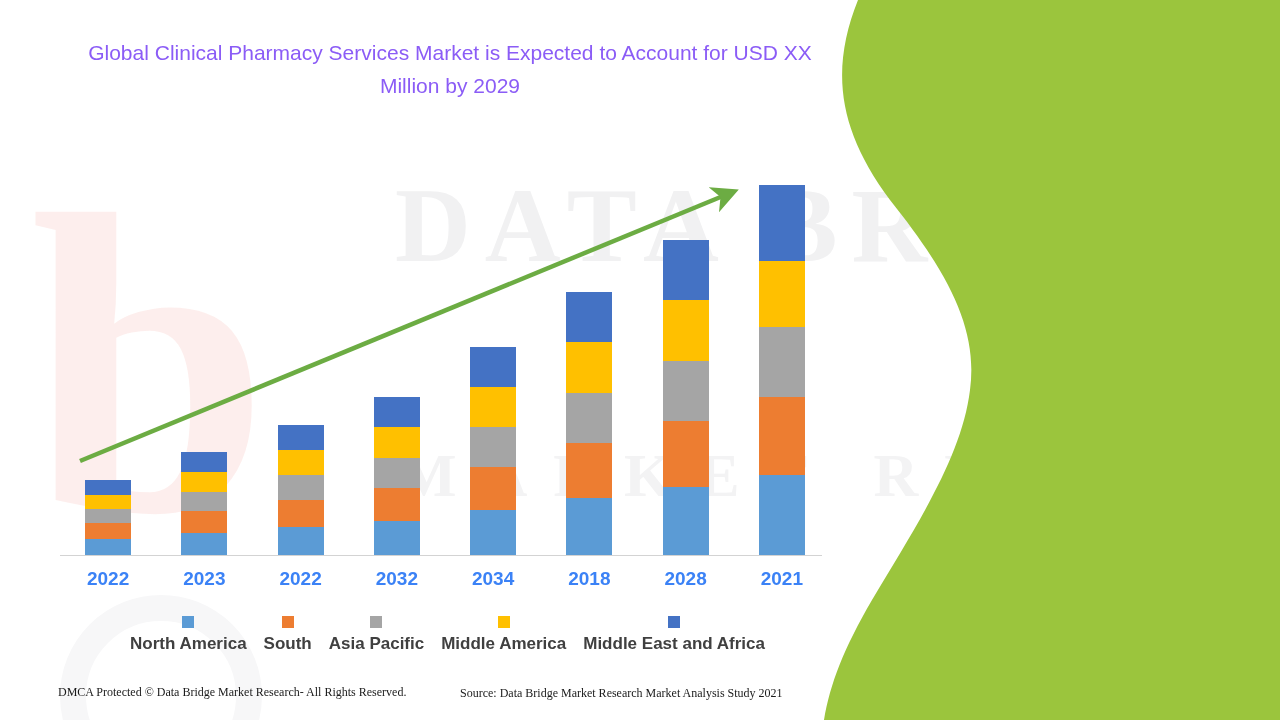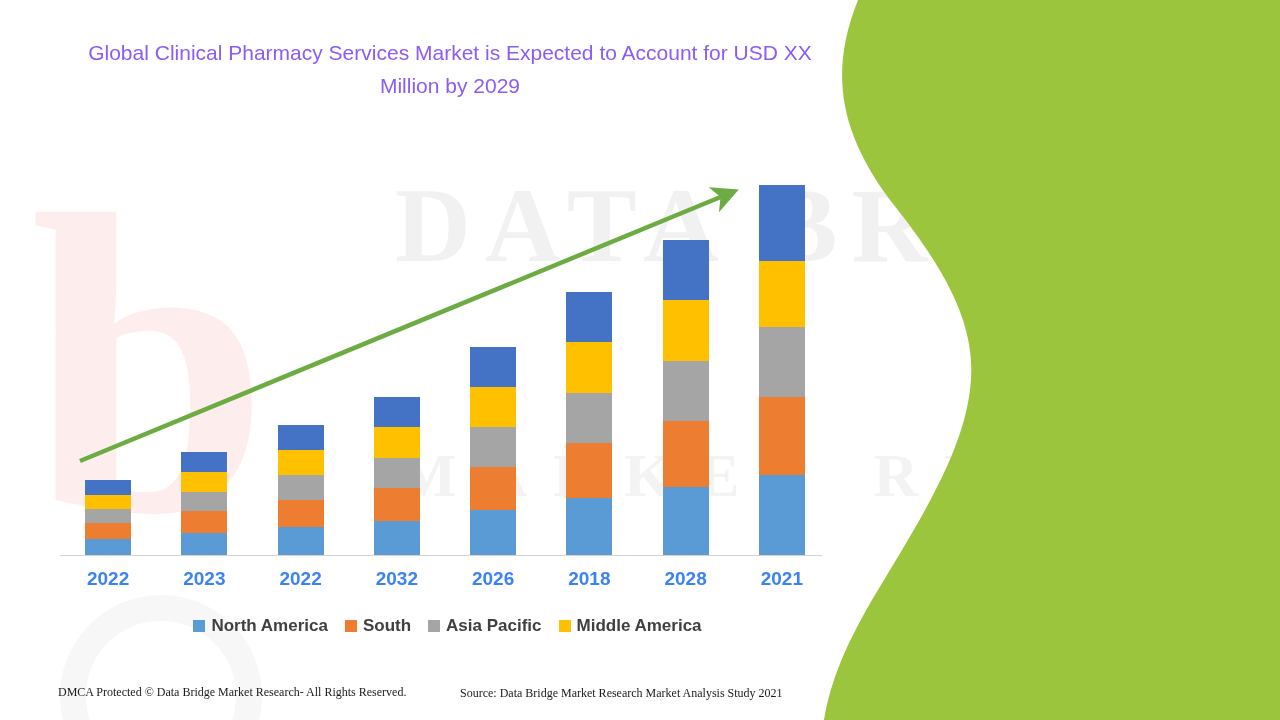--- a/index.html
+++ b/index.html
@@ -53,21 +53,21 @@
     display:flex;justify-content:space-around;
   }
   .xlabel{
     width:46px;text-align:center;color:#3b82f6;font-size:19px;font-weight:bold;
   }
 
   .legend{
     position:absolute;left:60px;top:616px;width:775px;
     display:flex;justify-content:center;align-items:center;gap:17px;
   }
-  .legend-item{display:flex;align-items:center;gap:6px;}
+  .legend-item{display:flex;align-items:center;gap:6px;flex-direction:column;}
   .legend-swatch{width:12px;height:12px;flex:0 0 12px;}
   .legend-label{color:#404040;font-size:17px;font-weight:bold;white-space:nowrap;}
 
   
   .arrow-svg{position:absolute;left:0;top:0;width:860px;height:560px;pointer-events:none;}
 
   
   .green-svg{position:absolute;right:0;top:0;width:470px;height:720px;}
   .green-panel{
     position:absolute;left:810px;top:0;width:470px;height:720px;
@@ -165,21 +165,21 @@
     </marker>
   </defs>
   <line x1="80" y1="461" x2="723" y2="196" stroke="#6cac43" stroke-width="4.5" marker-end="url(#ahead)"></line>
 </svg>
 
 <div class="xlabels" id="xlabels">
     <div class="xlabel">2022</div>
     <div class="xlabel">2023</div>
     <div class="xlabel">2022</div>
     <div class="xlabel">2032</div>
-    <div class="xlabel">2026</div>
+    <div class="xlabel">2034</div>
     <div class="xlabel">2018</div>
     <div class="xlabel">2028</div>
     <div class="xlabel">2021</div>
   </div>
 
 <div class="legend" id="legend">
     <div class="legend-item">
       <span class="legend-swatch" style="background: rgb(91, 155, 213);"></span>
       <span class="legend-label">North America</span>
     </div>
@@ -187,20 +187,24 @@
       <span class="legend-swatch" style="background: rgb(237, 125, 49);"></span>
       <span class="legend-label">South</span>
     </div>
     <div class="legend-item">
       <span class="legend-swatch" style="background: rgb(165, 165, 165);"></span>
       <span class="legend-label">Asia Pacific</span>
     </div>
     <div class="legend-item">
       <span class="legend-swatch" style="background: rgb(255, 192, 0);"></span>
       <span class="legend-label">Middle America</span>
+    </div>
+    <div class="legend-item">
+      <span class="legend-swatch" style="background: rgb(68, 114, 196);"></span>
+      <span class="legend-label">Middle East and Africa</span>
     </div>
   </div>
 
 <div class="green-panel">
   <svg class="green-svg" viewBox="0 0 470 720" preserveAspectRatio="none">
     <path d="M 48,0 C 20,70 28,130 80,200 C 140,275 168,330 160,390
              C 152,455 110,520 62,600 C 34,648 20,684 14,720
              L 470,720 L 470,0 Z" fill="#9bc53d"></path>
   </svg>
 

